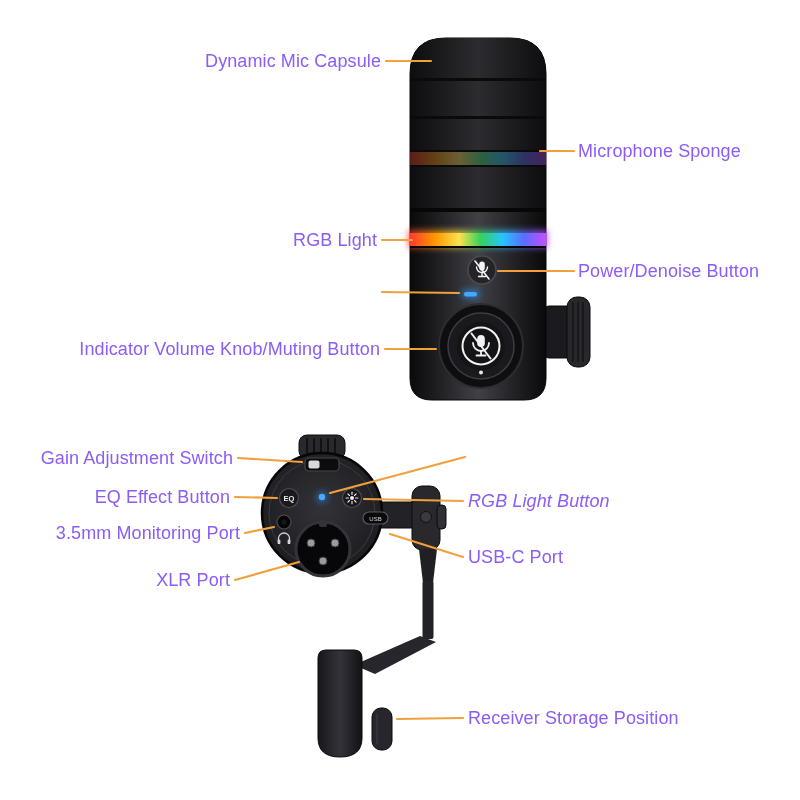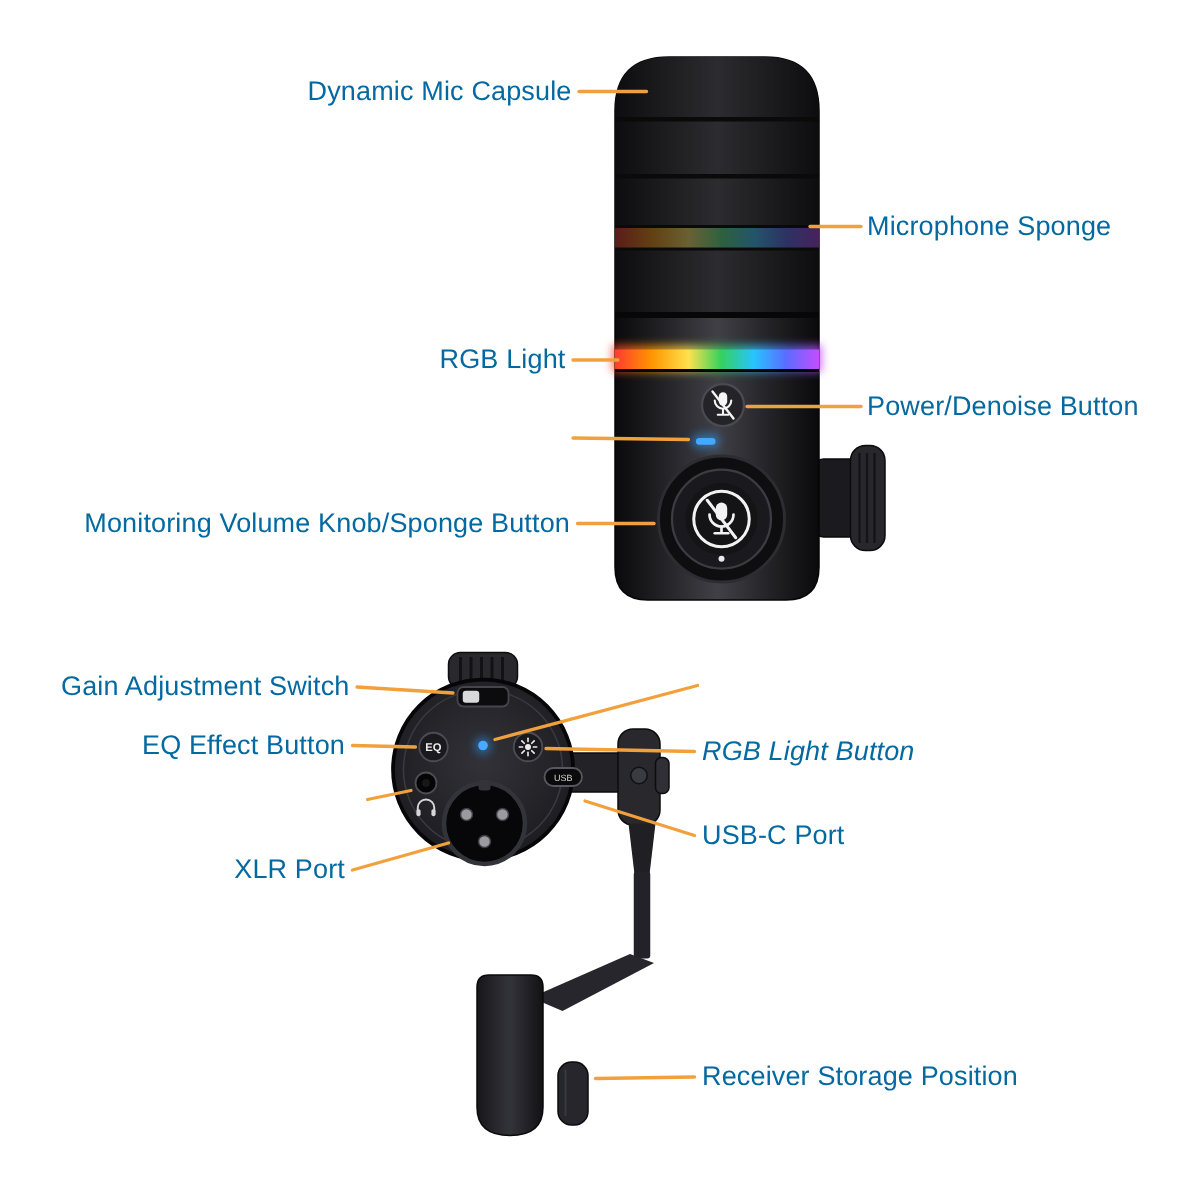--- a/index.html
+++ b/index.html
@@ -3,21 +3,21 @@
 <meta charset="utf-8">
 <style>
   * { margin:0; padding:0; box-sizing:border-box; }
   html,body { background:#ffffff; }
   .stage {
     position:relative; width:800px; height:800px; background:#ffffff;
     overflow:hidden; font-family:"Liberation Sans", sans-serif;
   }
   .artwork { position:absolute; left:0; top:0; }
   .lbl {
-    position:absolute; font-size:18px; font-weight:500; color:#0369a1;
+    position:absolute; font-size:18px; font-weight:500; color:#8b5cf6;
     white-space:nowrap; transform:translateY(-50%); letter-spacing:.1px;
   }
   .lbl.left { text-align:right; }
   .lbl.right { text-align:right; }
 </style>
 </head>
 <body>
 
 <div class="stage">
 
@@ -215,22 +215,23 @@
       <line x1="463" y1="557" x2="390" y2="534"></line>
       <line x1="235" y1="580" x2="299" y2="562"></line>
       <line x1="463" y1="718" x2="397" y2="719"></line>
     </g>
   </svg>
 
   <div class="lbl left" style="top:61px;  right:419px;">Dynamic Mic Capsule</div>
   <div class="lbl right" style="top:151px; left:578px;">Microphone Sponge</div>
   <div class="lbl left" style="top:240px; right:423px;">RGB Light</div>
   <div class="lbl right" style="top:271px; left:578px;">Power/Denoise Button</div>
-  <div class="lbl left" style="top:349px; right:420px;">Monitoring Volume Knob/Sponge Button</div>
+  <div class="lbl left" style="top:349px; right:420px;">Indicator Volume Knob/Muting Button</div>
 
   <div class="lbl left" style="top:458px; right:567px;text-align:right;">Gain Adjustment Switch</div>
   <div class="lbl left" style="top:497px; right:570px;">EQ Effect Button</div>
   <div class="lbl right" style="top:501px; left:468px;font-style:italic;">RGB Light Button</div>
+  <div class="lbl left" style="top:533px; right:560px;">3.5mm Monitoring Port</div>
   <div class="lbl right" style="top:557px; left:468px;">USB-C Port</div>
   <div class="lbl left" style="top:580px; right:570px;">XLR Port</div>
   <div class="lbl right" style="top:718px; left:468px;">Receiver Storage Position</div>
 
 </div>
 
 </body></html>

